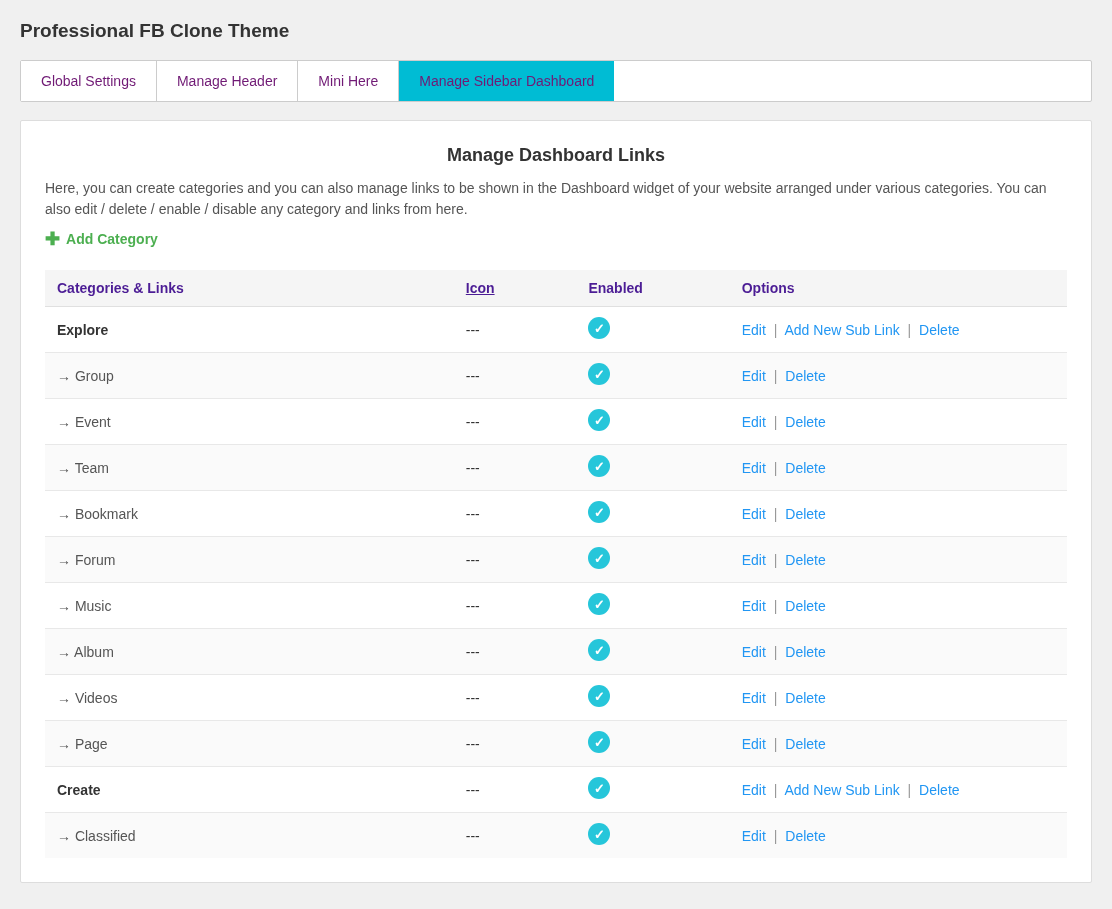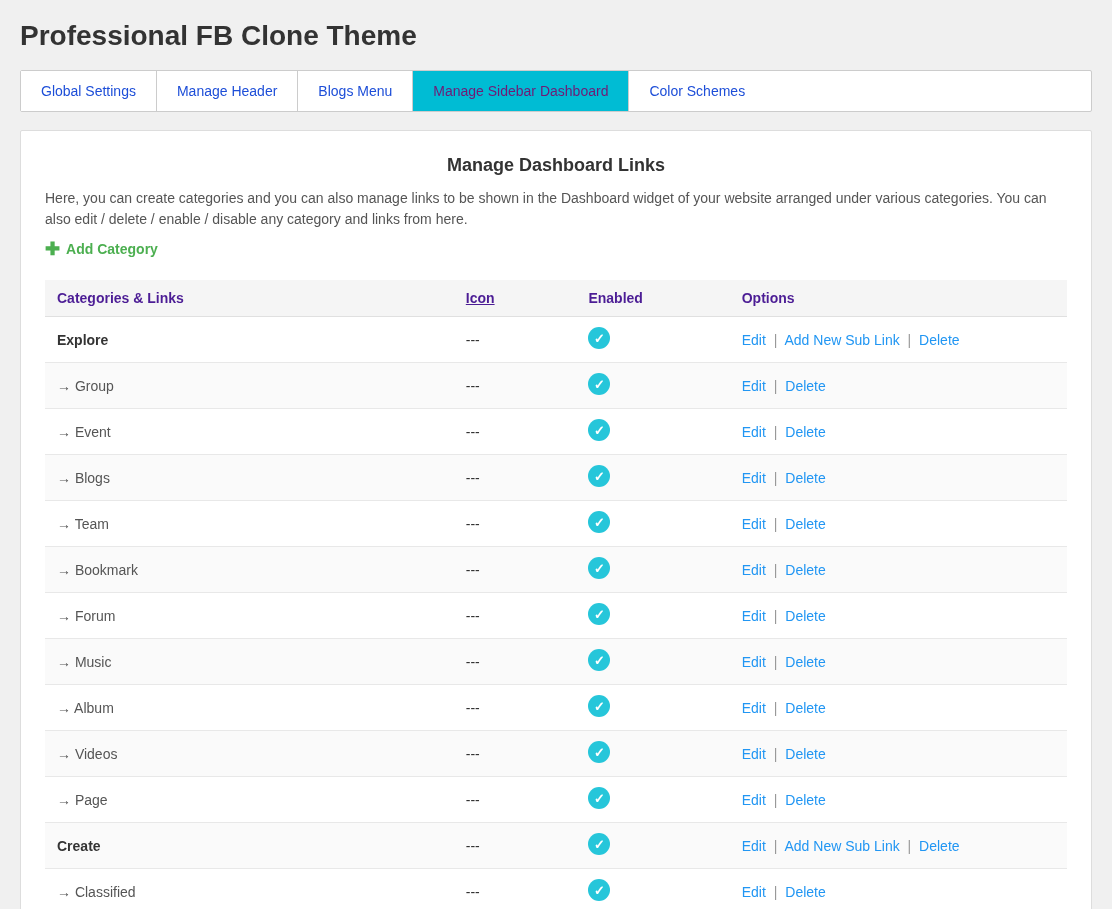--- a/index.html
+++ b/index.html
@@ -9,37 +9,37 @@
       background: #f0f0f0;
       color: #333;
     }
     .page-wrapper {
       max-width: 1112px;
       margin: 0 auto;
       background: #f0f0f0;
       padding: 20px;
     }
     .page-title {
-      font-size: 28px;
+      font-size: 19px;
       font-weight: bold;
       color: #333;
       margin-bottom: 18px;
     }
     .tabs-container {
       display: flex;
       border: 1px solid #ccc;
       background: #fff;
       border-radius: 2px;
       overflow: visible;
     }
     .tab {
       padding: 12px 20px;
       cursor: pointer;
       border-right: 1px solid #ccc;
-      color: #1d4ed8;
+      color: #701a75;
       white-space: nowrap;
       font-size: 14px;
       background: #fff;
       user-select: none;
     }
     .tab:last-child {
       border-right: none;
     }
     .tab.active {
       background: #00bcd4;
@@ -146,23 +146,22 @@
 </head>
 <body>
 
 <div class="page-wrapper">
   <div class="page-title">Professional FB Clone Theme</div>
 
   <div class="tabs-container">
 
   <div class="tab">Global Settings</div>
       <div class="tab">Manage Header</div>
-      <div class="tab">Blogs Menu</div>
+      <div class="tab">Mini Here</div>
       <div class="tab active">Manage Sidebar Dashboard</div>
-      <div class="tab">Color Schemes</div>
     </div>
 
   <div class="content-area">
     <div class="section-title">Manage Dashboard Links</div>
     <div class="section-desc">Here, you can create categories and you can also manage links to be shown in the Dashboard widget of your website arranged under various categories. You can also edit / delete / enable / disable any category and links from here.</div>
 
     <a class="add-category-btn">
       <span class="plus-icon">✚</span>
       <span>Add Category</span>
     </a>
@@ -189,26 +188,20 @@
             <td><span class="check-icon"></span></td>
             <td class="options-cell"><a href="#">Edit</a> <span class="separator">|</span> <a href="#">Delete</a></td>
           </tr>
           <tr>
             <td><span class="sub-link">→ Event</span></td>
             <td>---</td>
             <td><span class="check-icon"></span></td>
             <td class="options-cell"><a href="#">Edit</a> <span class="separator">|</span> <a href="#">Delete</a></td>
           </tr>
           <tr>
-            <td><span class="sub-link">→ Blogs</span></td>
-            <td>---</td>
-            <td><span class="check-icon"></span></td>
-            <td class="options-cell"><a href="#">Edit</a> <span class="separator">|</span> <a href="#">Delete</a></td>
-          </tr>
-          <tr>
             <td><span class="sub-link">→ Team</span></td>
             <td>---</td>
             <td><span class="check-icon"></span></td>
             <td class="options-cell"><a href="#">Edit</a> <span class="separator">|</span> <a href="#">Delete</a></td>
           </tr>
           <tr>
             <td><span class="sub-link">→ Bookmark</span></td>
             <td>---</td>
             <td><span class="check-icon"></span></td>
             <td class="options-cell"><a href="#">Edit</a> <span class="separator">|</span> <a href="#">Delete</a></td>

